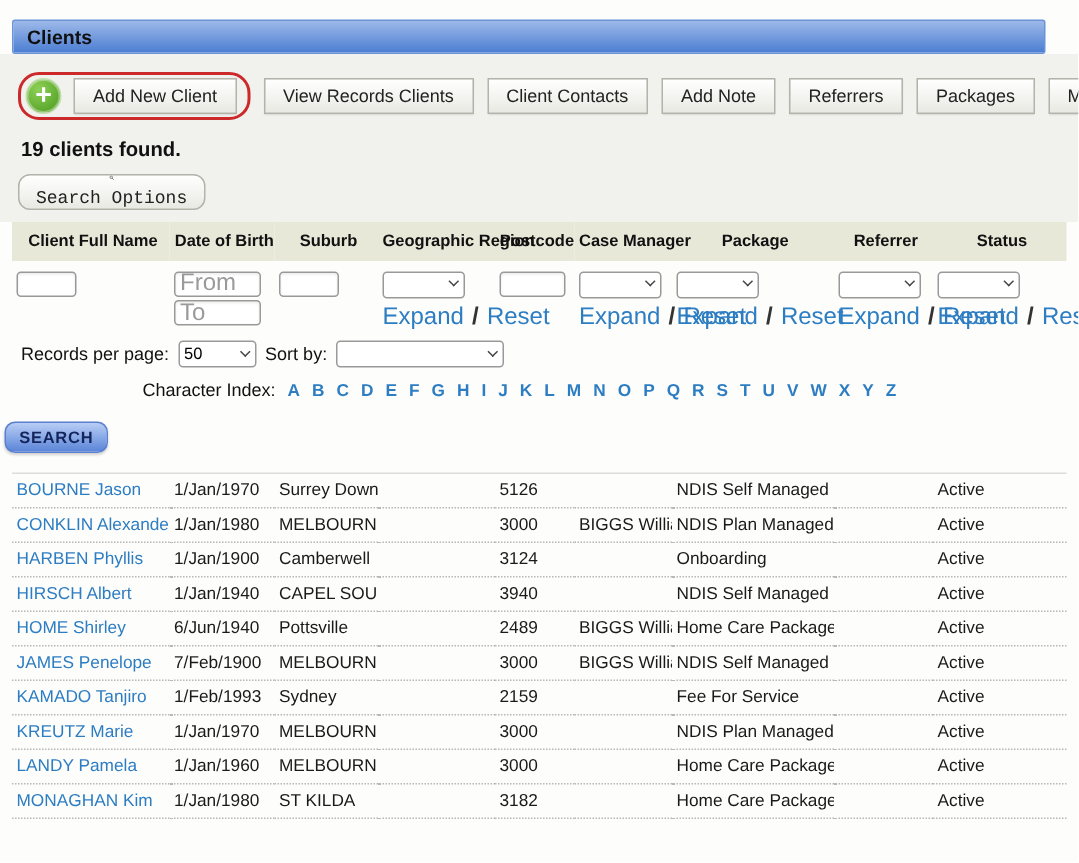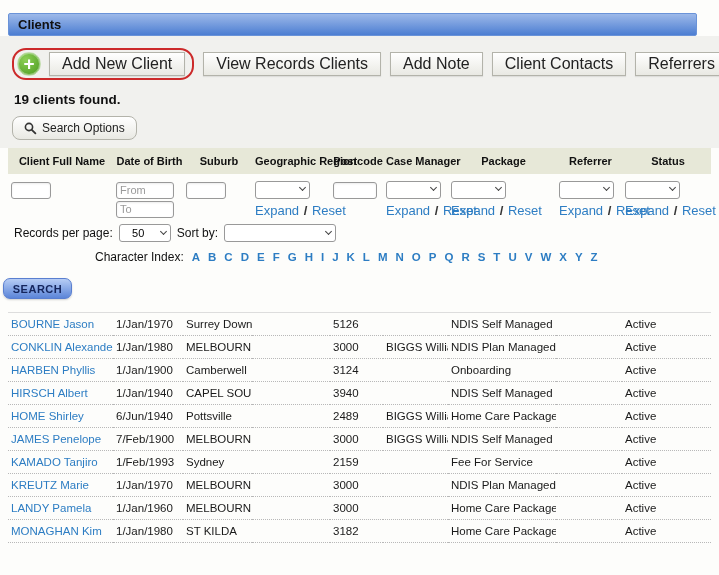--- a/index.html
+++ b/index.html
@@ -17,50 +17,50 @@
   .gray-panel { background:#f1f1ee; padding:12px 24px 8px 12px; margin-top:0; }
   .toolbar { display:flex; align-items:center; gap:9px; }
   .hl { display:inline-flex; align-items:center; gap:8px; border:2px solid #cc2a2a;
     border-radius:14px; padding:2px 7px 2px 3px; }
   .plus { display:inline-block; width:24px; height:24px; border-radius:50%;
     background:radial-gradient(circle at 35% 30%, #8ed056, #48981d);
     border:1px solid #c4dfae; color:#fff; font-weight:bold; font-size:19px;
     line-height:21px; text-align:center; cursor:pointer;
     box-shadow:inset 0 0 0 1px rgba(255,255,255,.35); }
   .btn { height:24px; padding:0 12px; border:1px solid #b3b3aa; border-radius:0;
-    background:linear-gradient(#ffffff,#e9e9e3); font-size:16px; color:#222;
+    background:linear-gradient(#ffffff,#e9e9e3); font-size:12px; color:#222;
     font-family:"Liberation Sans", sans-serif; box-shadow:0 1px 1px rgba(0,0,0,.08);
     cursor:pointer; white-space:nowrap; }
   .results { margin:12px 0 0 2px; font-size:13.5px; font-weight:bold; color:#111; }
   .search-options { margin-top:9px; display:inline-flex; align-items:center; gap:5px;
     height:24px; padding:0 11px; border:1px solid #b3b3aa; border-radius:8px;
     background:linear-gradient(#ffffff,#e9e9e3); font-size:12px; color:#222;
-    font-family:Liberation Sans, sans-serif; cursor:pointer; }
+    font-family:Liberation Mono, monospace; cursor:pointer;flex-direction:column; }
 
   
   table.grid { border-collapse:collapse; table-layout:fixed; width:703px; margin:0 8px; }
   thead th { background:#e7e8d8; font-size:11px; font-weight:bold; text-align:center;
     color:#111; padding:7px 0 7px 3px; white-space:nowrap; overflow:visible; }
 
   .filter-row td { padding:6px 0 2px 3px; vertical-align:top; }
-  input.flt { height:17px; border:1px solid #999; border-radius:3px; font-size:11px;
+  input.flt { height:17px; border:1px solid #999; border-radius:3px; font-size:16px;
     padding:0 3px; background:#fff; box-shadow:inset 0 1px 2px rgba(0,0,0,.08);
     font-family:"Liberation Sans", sans-serif; }
   input.flt::placeholder { color:#9a9a9a; }
   .w-name{width:40px;} .w-date{width:58px;} .w-sub{width:40px;} .w-post{width:44px;}
   .stack input + input { margin-top:2px; }
   .selwrap { position:relative; display:inline-block; }
   select.flt { appearance:none; -webkit-appearance:none; height:18px; width:55px;
     border:1px solid #999; border-radius:3px; background:#fff; font-size:11px;
-    padding:0 16px 0 3px; font-family:"Liberation Sans", sans-serif;text-align:center; }
+    padding:0 16px 0 3px; font-family:"Liberation Sans", sans-serif; }
   select.mid { width:52px; } select.wide { width:112px; }
   .chev { position:absolute; right:5px; top:5px; width:5px; height:5px;
     border-right:1.6px solid #444; border-bottom:1.6px solid #444;
     transform:rotate(45deg); pointer-events:none; }
-  .er { font-size:13px; margin-top:4px; white-space:nowrap; }
+  .er { font-size:16px; margin-top:4px; white-space:nowrap; }
   .er a { color:#2d7dc3; text-decoration:none; cursor:pointer; }
   .er .sep { color:#333; margin:0 1px; font-weight:bold; }
 
   .records-row { margin:4px 0 0 14px; display:flex; align-items:center; gap:6px;
     font-size:12px; color:#111; }
   .char-row { margin:8px 16px 0 95px; font-size:12px; color:#111; }
   .char-letter { color:#2d7dc3; text-decoration:none; margin-left:8px; font-weight:bold;
     font-size:11.5px; cursor:pointer; }
 
   .search-btn { margin:14px 0 0 3px; width:69px; height:21px; border:1px solid #5a7fd0;
@@ -83,22 +83,22 @@
     <span>Clients</span>
   </div>
 
   <div class="gray-panel">
     <div class="toolbar">
       <div class="hl">
         <span class="plus">+</span>
         <button class="btn">Add New Client</button>
       </div>
       <button class="btn">View Records Clients</button>
+      <button class="btn">Client Contacts</button>
       <button class="btn">Add Note</button>
-      <button class="btn">Client Contacts</button>
       <button class="btn">Referrers</button>
       <button class="btn">Packages</button>
       <button class="btn">Mail Merge</button>
 
     </div>
 
     <div class="results">19 clients found.</div>
 
     <button class="search-options">
       <svg width="13" height="13" viewBox="0 0 13 13">

